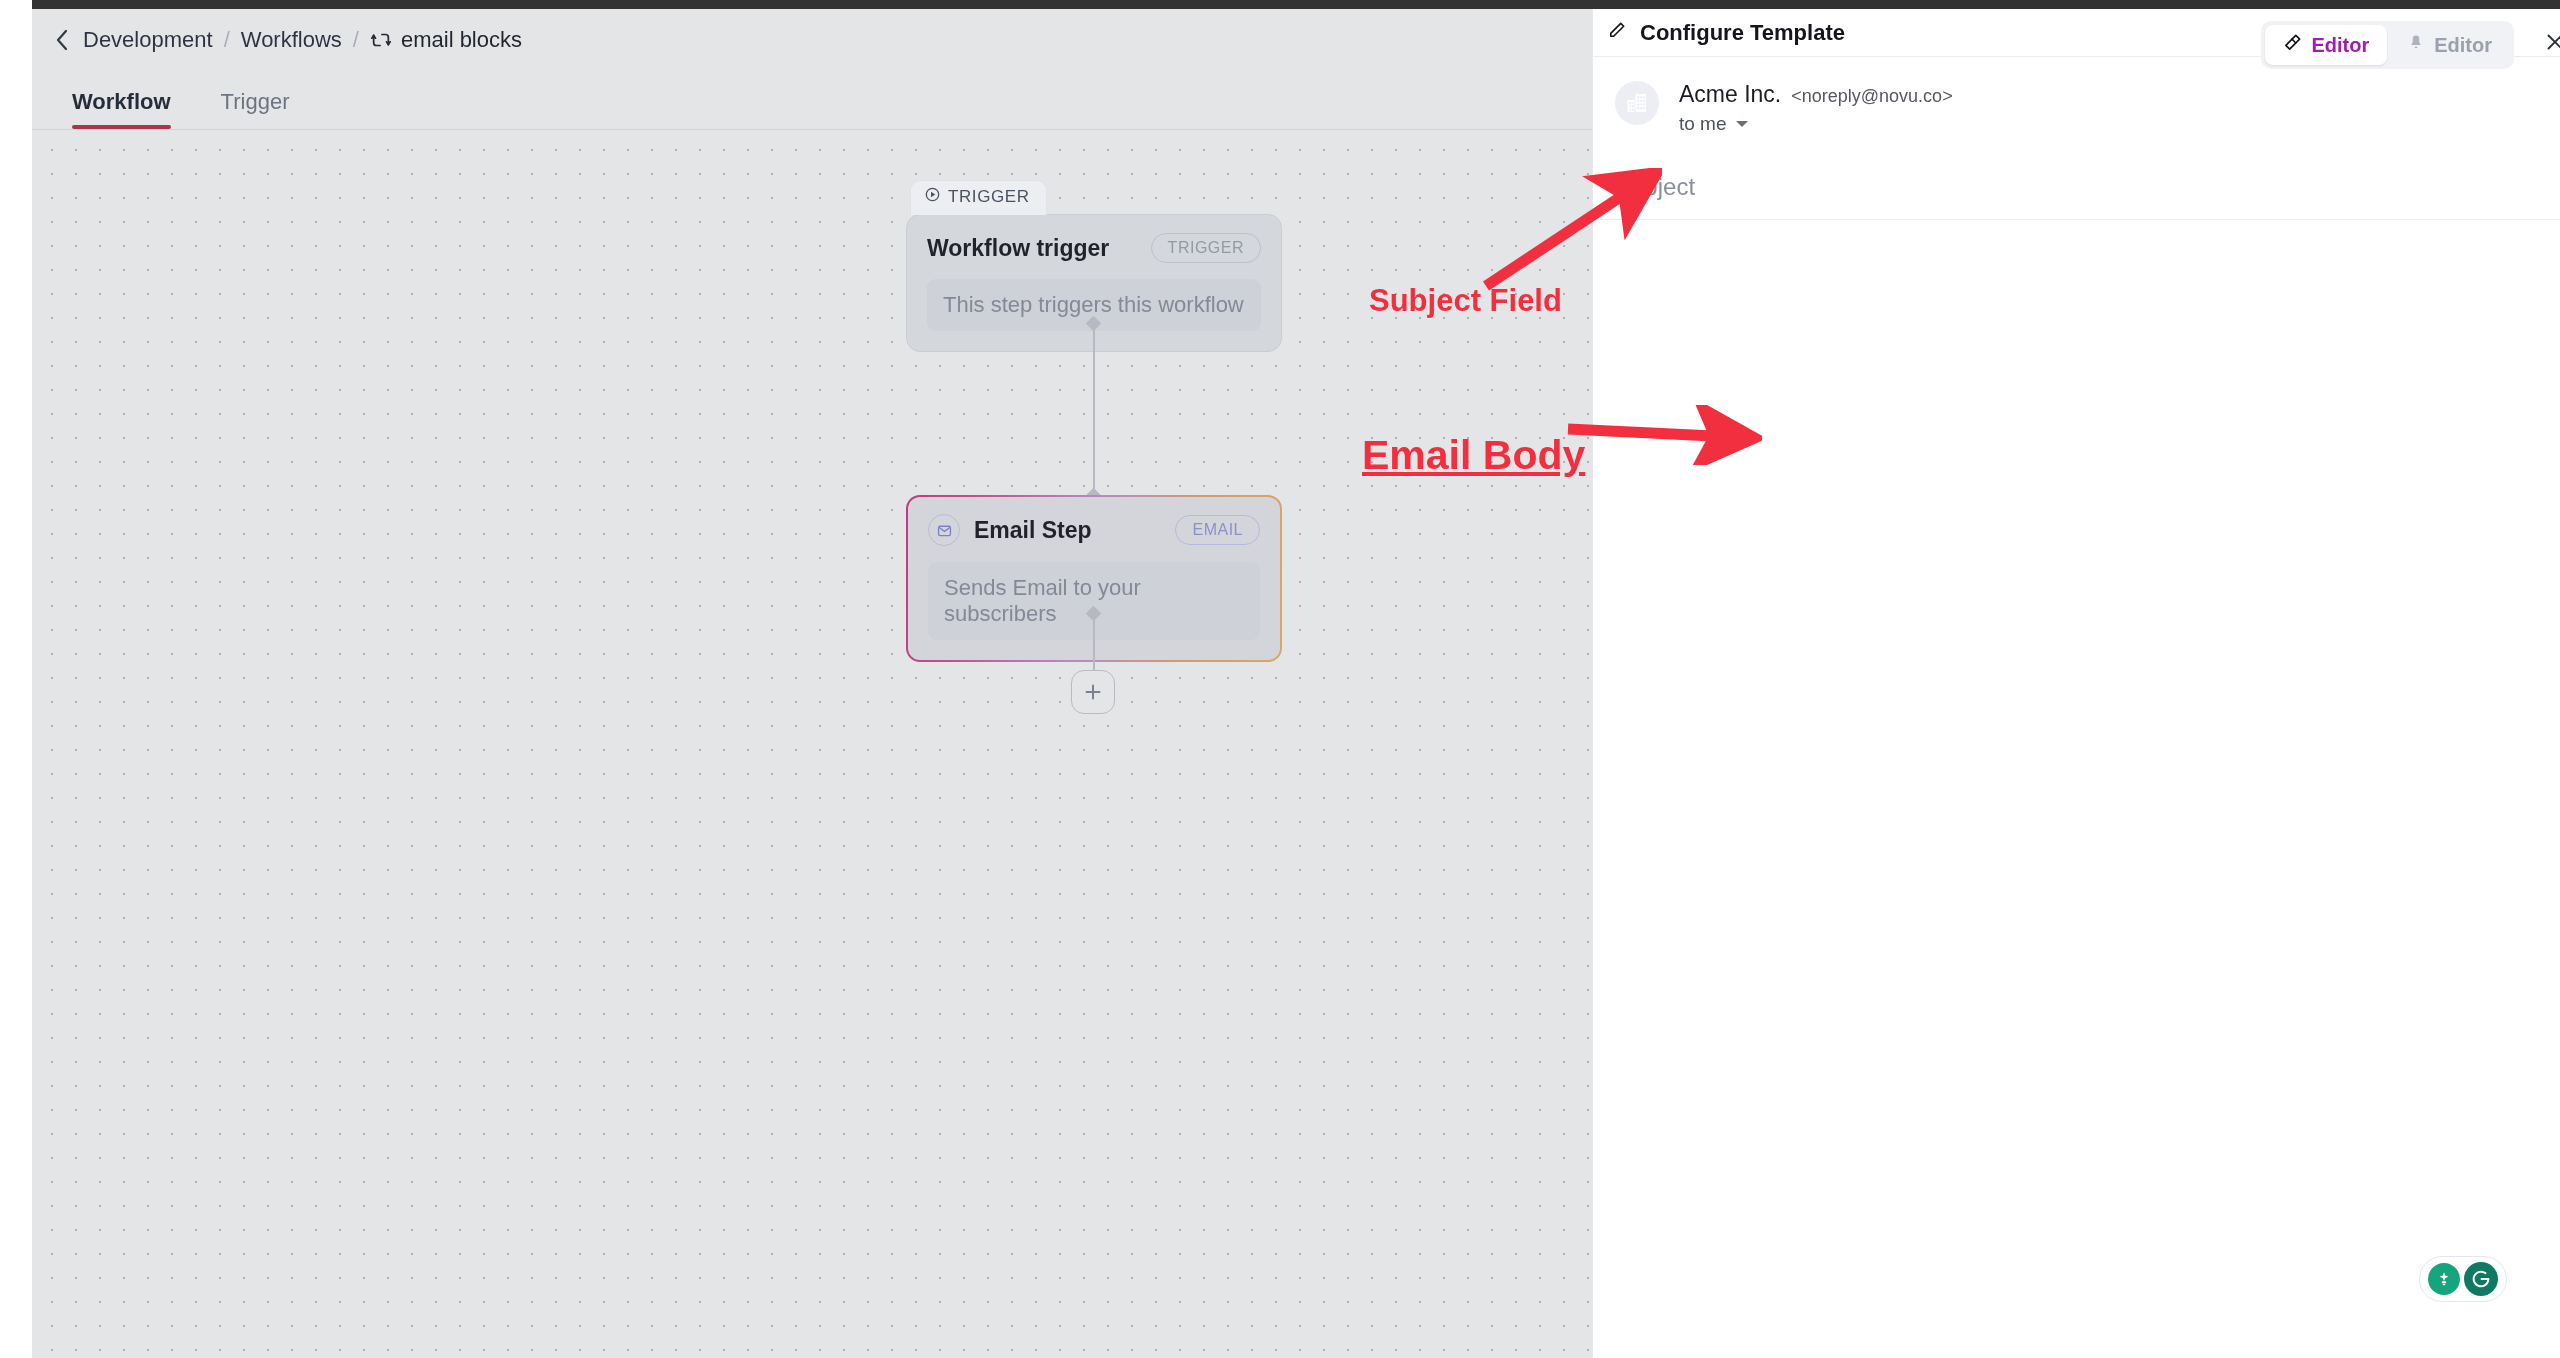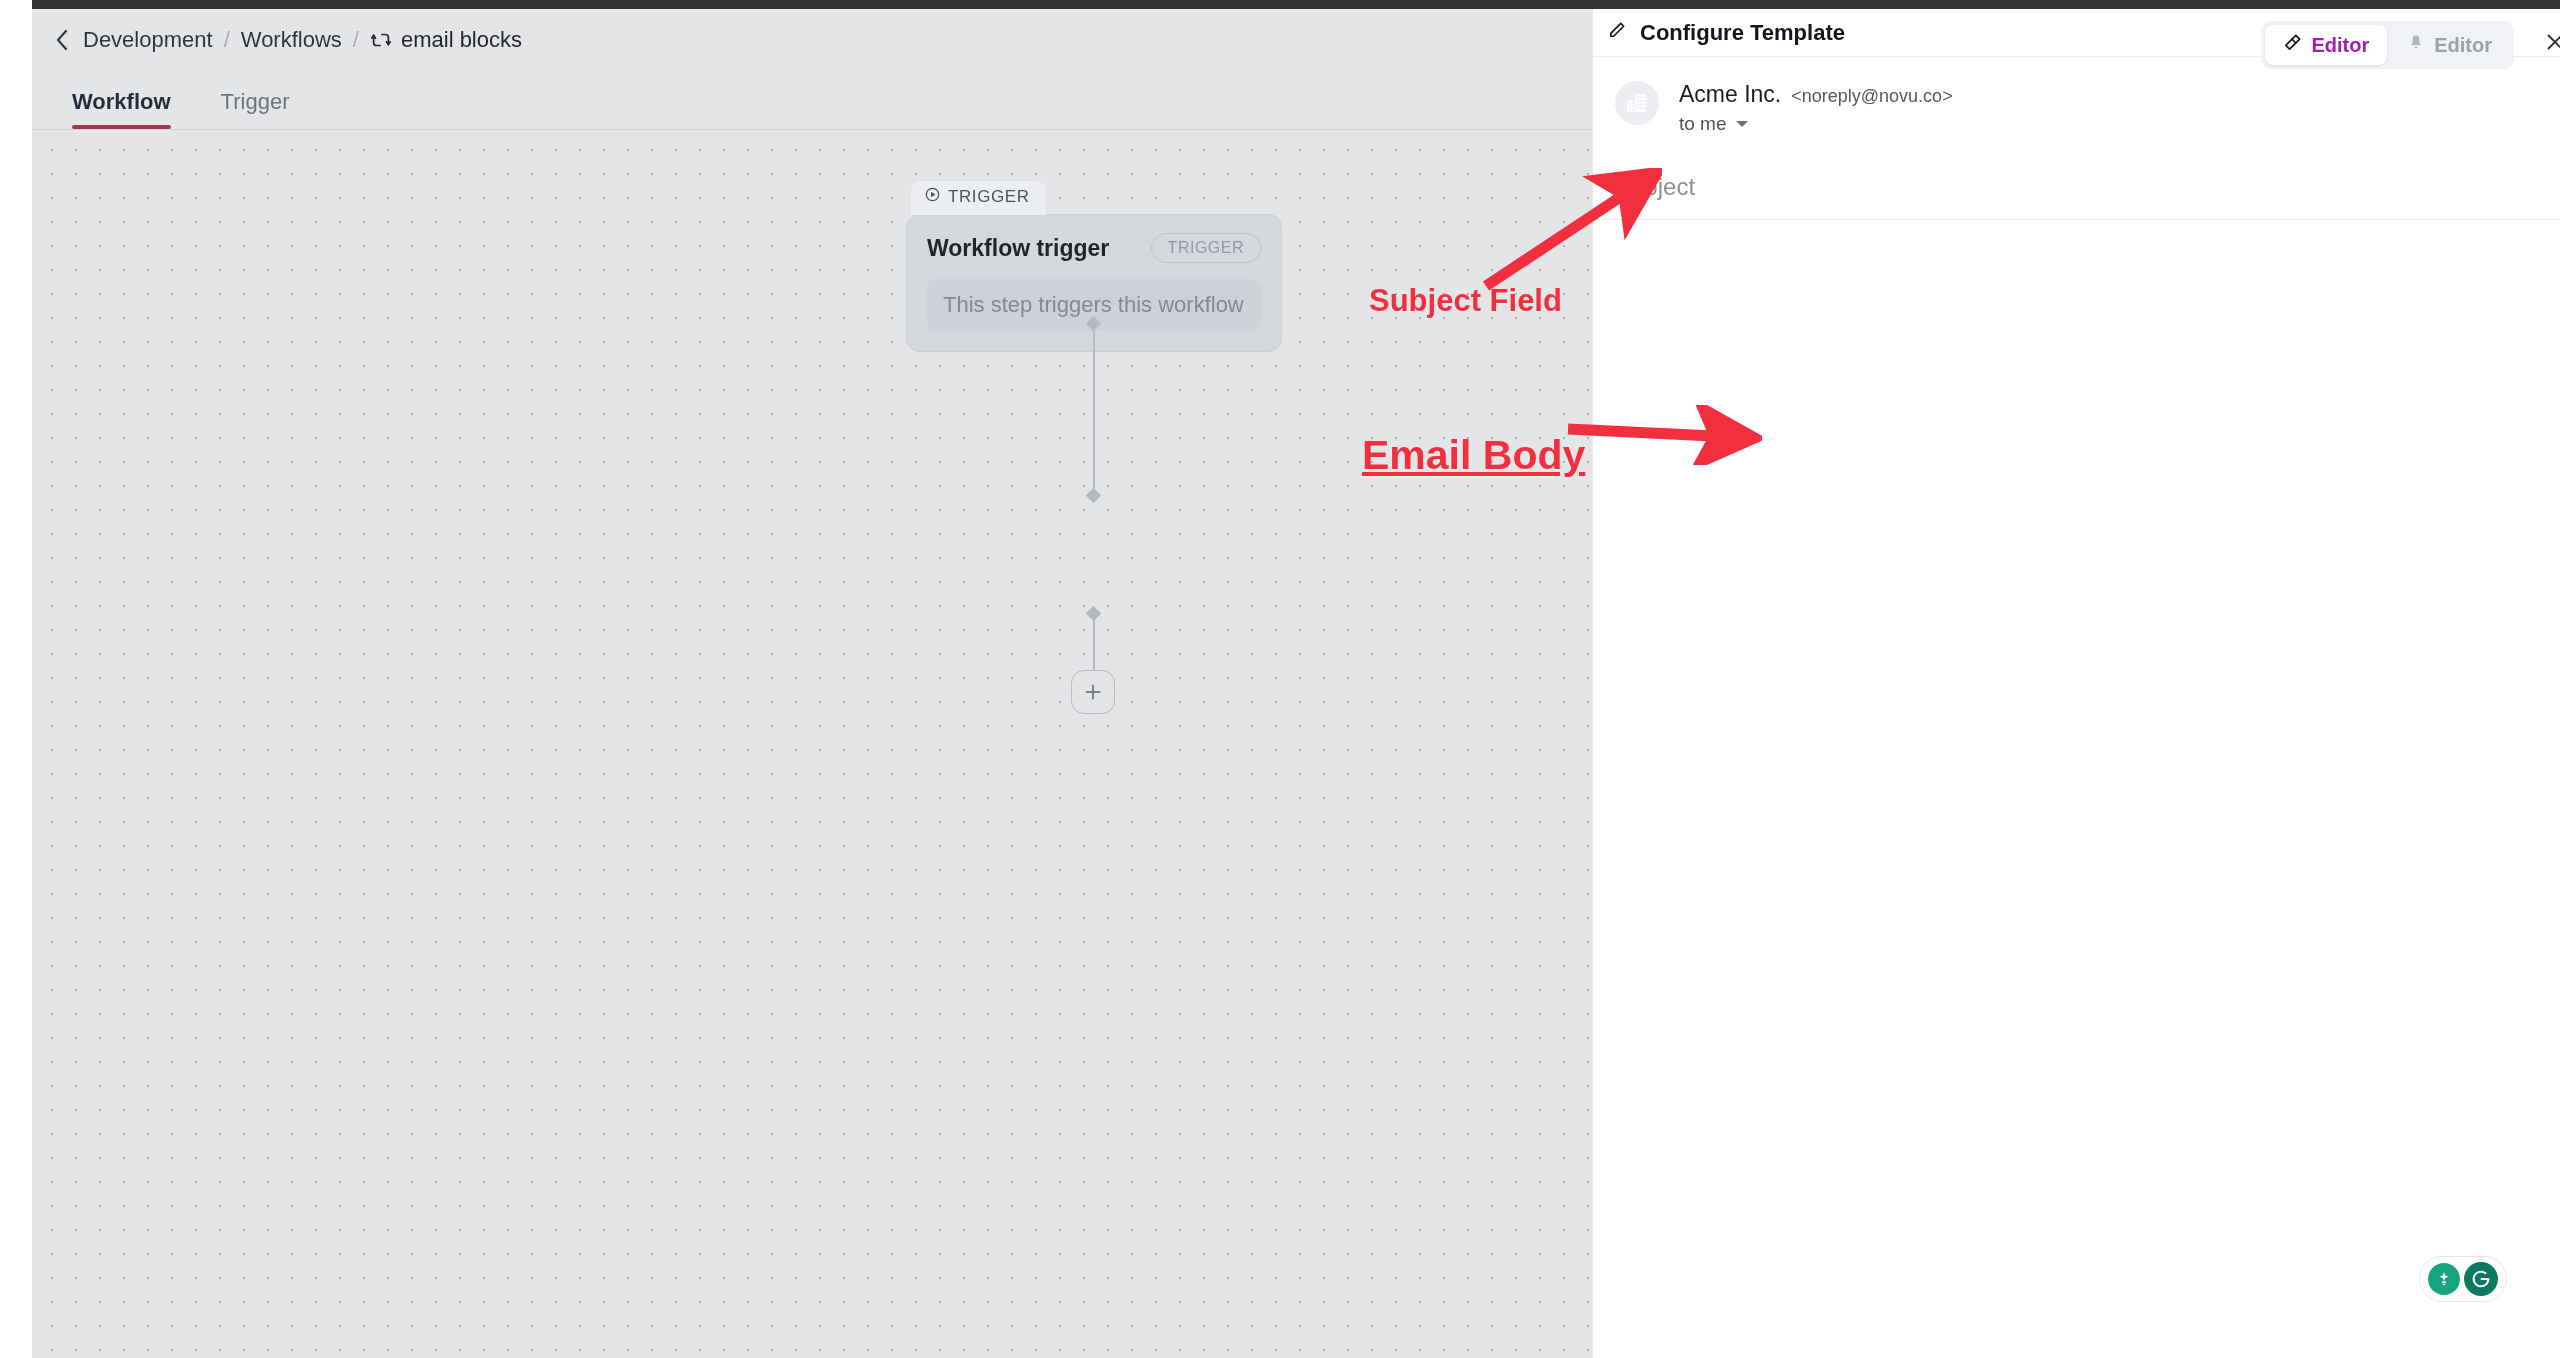--- a/index.html
+++ b/index.html
@@ -248,20 +248,39 @@
             <span class="pill">TRIGGER</span>
           </div>
           <div class="node-desc">This step triggers this workflow</div>
         </div>
       </div>
 
       <div class="connector" style="top:193px; height:172px;"></div>
       <div class="diamond" style="top:188px;"></div>
       <div class="diamond" style="top:360px;"></div>
 
+      <div class="node-email-wrap">
+        <div class="node-email">
+          <div class="node-email-inner">
+            <div class="node-row">
+              <div class="node-left">
+                <span class="email-icon">
+                  <svg width="17" height="17" viewBox="0 0 20 20" fill="none" stroke="#7b83d6" stroke-width="1.6" stroke-linejoin="round">
+                    <rect x="3" y="5" width="14" height="11" rx="2"></rect>
+                    <polyline points="3.8,6.5 10,11 16.2,6.5"></polyline>
+                  </svg>
+                </span>
+                <span class="node-title">Email Step</span>
+              </div>
+              <span class="pill email">EMAIL</span>
+            </div>
+            <div class="node-desc">Sends Email to your subscribers</div>
+          </div>
+        </div>
+      </div>
 
       <div class="connector" style="top:483px; height:60px;"></div>
       <div class="diamond" style="top:478px;"></div>
 
       <div class="add-btn">
         <svg width="20" height="20" viewBox="0 0 20 20">
             <line x1="10" y1="3.5" x2="10" y2="16.5" stroke="#7b8193" stroke-width="2" stroke-linecap="round"></line>
             <line x1="3.5" y1="10" x2="16.5" y2="10" stroke="#7b8193" stroke-width="2" stroke-linecap="round"></line>
           </svg>
       </div>

